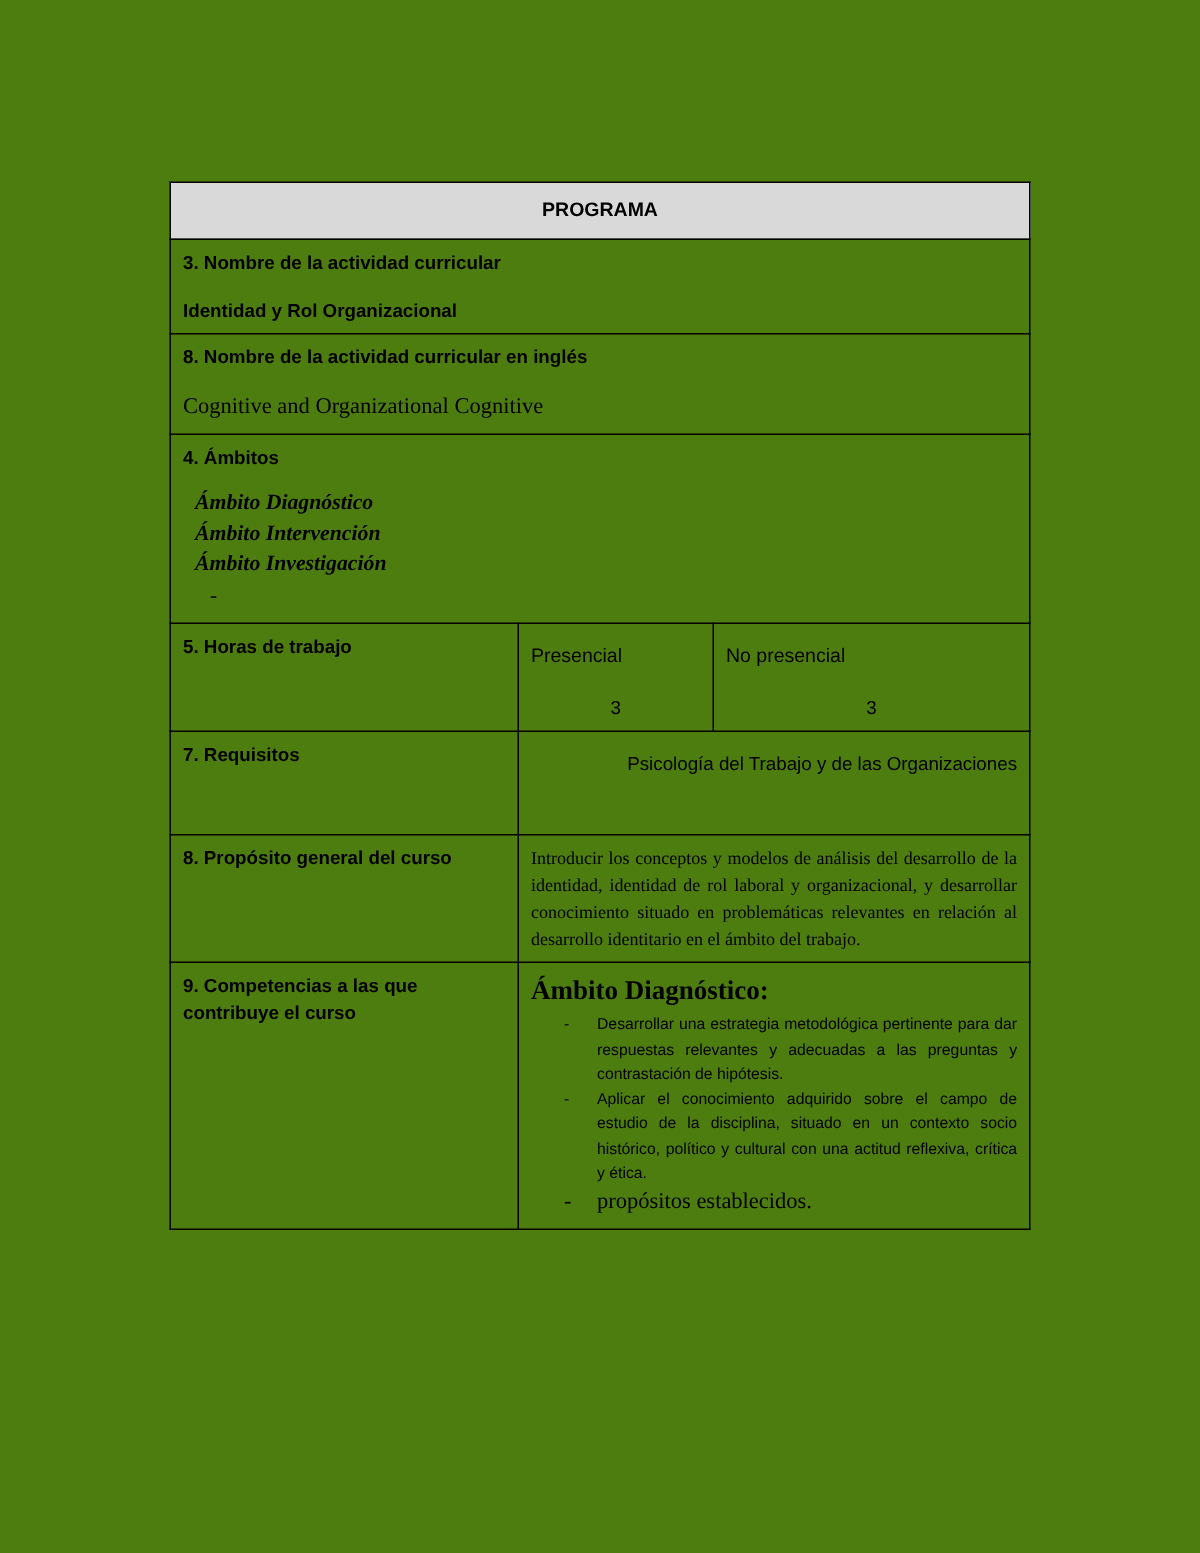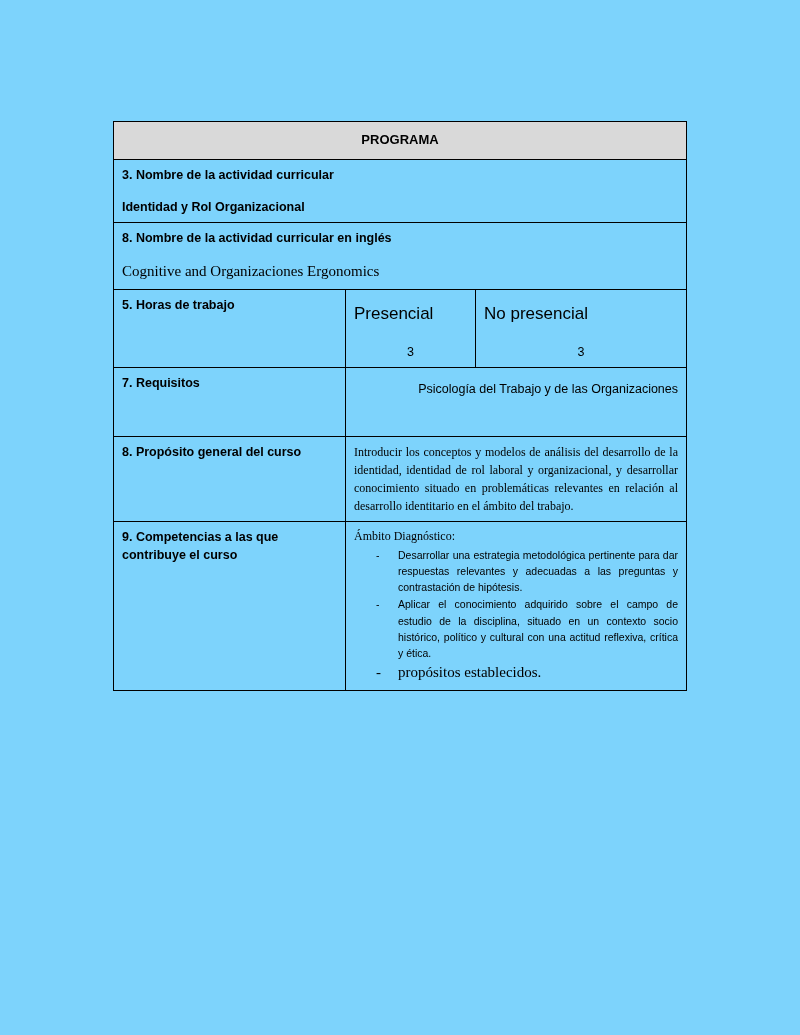--- a/index.html
+++ b/index.html
@@ -13,21 +13,21 @@
     font-family: "Liberation Sans", sans-serif;
     color: #000000;
     position: relative;
   }
   .page {
     position: absolute;
     left: 0;
     top: 0;
     width: 800px;
     height: 1035px;
-    background: #7dd3fc;
+    background: #4d7c0f;
   }
   .doc-table {
     position: absolute;
     left: 113px;
     top: 121px;
     width: 573px;
     border-collapse: collapse;
     table-layout: fixed;
   }
   .doc-table td {
@@ -76,40 +76,41 @@
   }
   .ambitos-list li {
     margin: 0 0 1px 0;
   }
   .dash {
     font-family: "Liberation Serif", serif;
     font-size: 14px;
     padding-left: 10px;
   }
   .hours-head {
-    font-size: 17px;
+    font-size: 13px;
     font-weight: normal;
     padding-top: 6px;
   }
   .hours-val {
     text-align: center;
     font-size: 12.5px;
     padding-top: 16px;
   }
   .purpose {
     font-family: "Liberation Serif", serif;
     font-size: 12px;
     line-height: 1.5;
     text-align: justify;
   }
   .comp-title {
     font-family: "Liberation Serif", serif;
-    font-size: 12px;
+    font-size: 18px;
     line-height: 1.4;
     margin-bottom: 2px;
+    font-weight: bold;
   }
   .comp-list {
     margin: 0;
     padding: 0;
     list-style: none;
   }
   .comp-list li {
     position: relative;
     padding-left: 44px;
     font-size: 10.5px;
@@ -157,25 +158,36 @@
       <tr>
         <td colspan="3">
           <span class="lbl">3. Nombre de la actividad curricular</span>
           <span class="val gap-top">Identidad y Rol Organizacional</span>
         </td>
       </tr>
 
       <tr>
         <td colspan="3">
           <span class="lbl">8. Nombre de la actividad curricular en inglés</span>
-          <span class="serif gap-top">Cognitive and Organizaciones Ergonomics</span>
-        </td>
-      </tr>
-
-
+          <span class="serif gap-top">Cognitive and Organizational Cognitive</span>
+        </td>
+      </tr>
+
+
+      <tr>
+        <td colspan="3">
+          <span class="lbl">4. Ámbitos</span>
+          <ul class="ambitos-list">
+            <li class="serif-italic">Ámbito Diagnóstico</li>
+            <li class="serif-italic">Ámbito Intervención</li>
+            <li class="serif-italic">Ámbito Investigación</li>
+            <li class="dash">-</li>
+          </ul>
+        </td>
+      </tr>
 
       <tr>
         <td>
           <span class="lbl">5. Horas de trabajo</span>
         </td>
         <td>
           <div class="hours-head">Presencial</div>
           <div class="hours-val">3</div>
         </td>
         <td>

